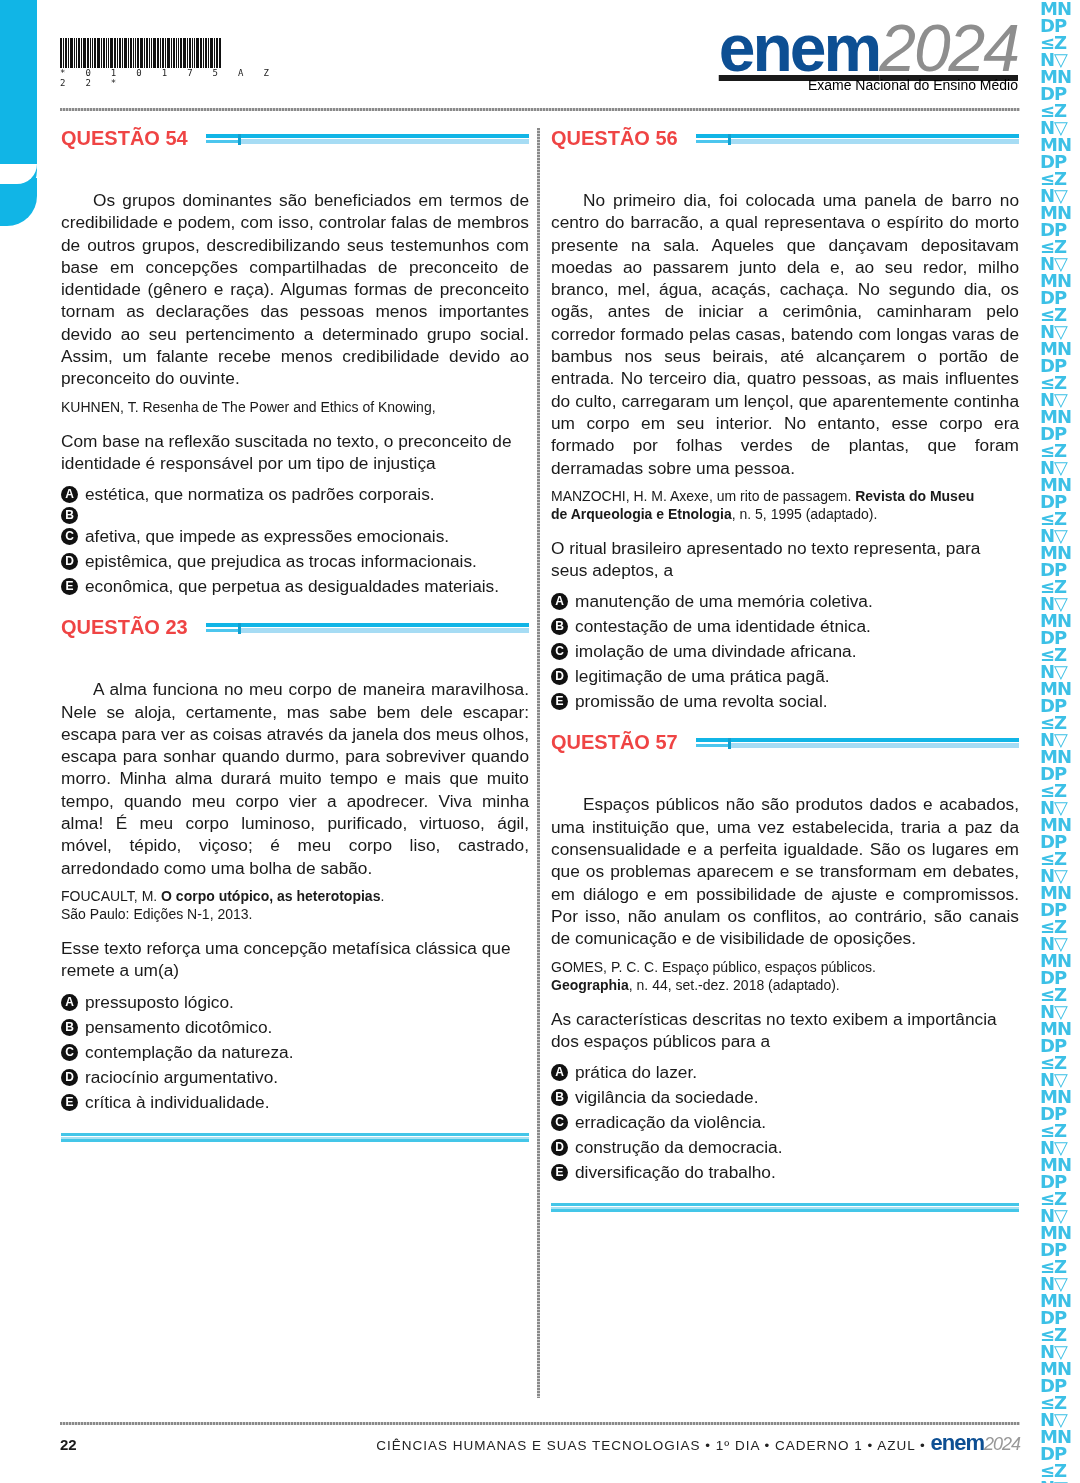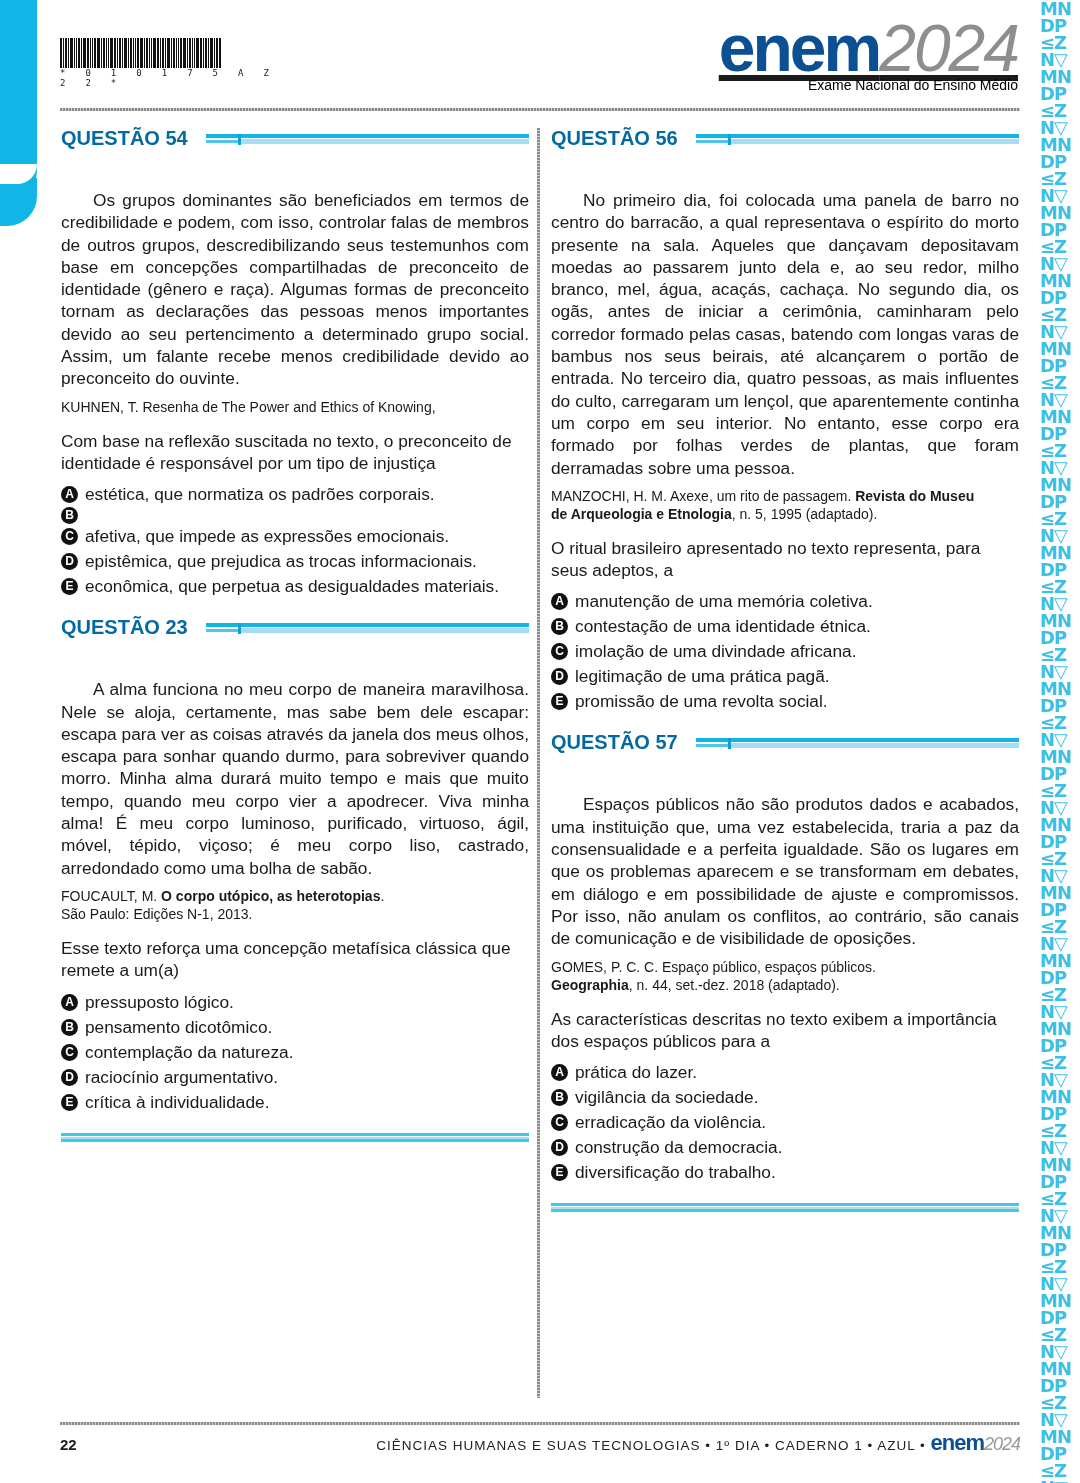--- a/index.html
+++ b/index.html
@@ -45,21 +45,21 @@
   }
   .col-divider {
     position: absolute; left: 537px; top: 128px; width: 3px; height: 1270px;
     background: repeating-linear-gradient(180deg, #8a8a8a 0 2px, #d0d0d0 2px 3px);
   }
   
   .col { position: absolute; top: 124px; width: 468px; }
   .col.left { left: 61px; }
   .col.right { left: 551px; }
   .q-head { display: flex; align-items: center; height: 28px; margin-bottom: 8px; }
-  .q-title { font-weight: bold; font-size: 20px; white-space: nowrap; margin-right: 18px; color: #0369a1; }
+  .q-title { font-weight: bold; font-size: 20px; white-space: nowrap; margin-right: 18px; color: #ef4444; }
   .q-bar { flex: 1; position: relative; height: 14px; }
   .q-bar .b1 { position: absolute; left: 0; right: 0; top: 3px; height: 4px; background: #11b5e6; }
   .q-bar .b2 { position: absolute; left: 0; right: 0; top: 9px; height: 3px; background: #4cc6ee; }
   .q-bar .b3 { position: absolute; left: 32px; right: 0; top: 8px; height: 5px; background: #a6dcf4; }
   .q-bar .tick { position: absolute; left: 32px; top: 3px; width: 3px; height: 11px; background: #11a0d0; }
   .txt { font-size: 17.3px; line-height: 22.3px; text-align: justify; margin: 0; }
   .txt.indent { text-indent: 32px; margin-top: 37px; }
   .cite { font-size: 14px; line-height: 18px; text-align: left; margin: 8px 0 14px 0; }
   .cite b { font-weight: bold; }
   .stem { font-size: 17.3px; line-height: 22.3px; margin: 0 0 8px 0; }

